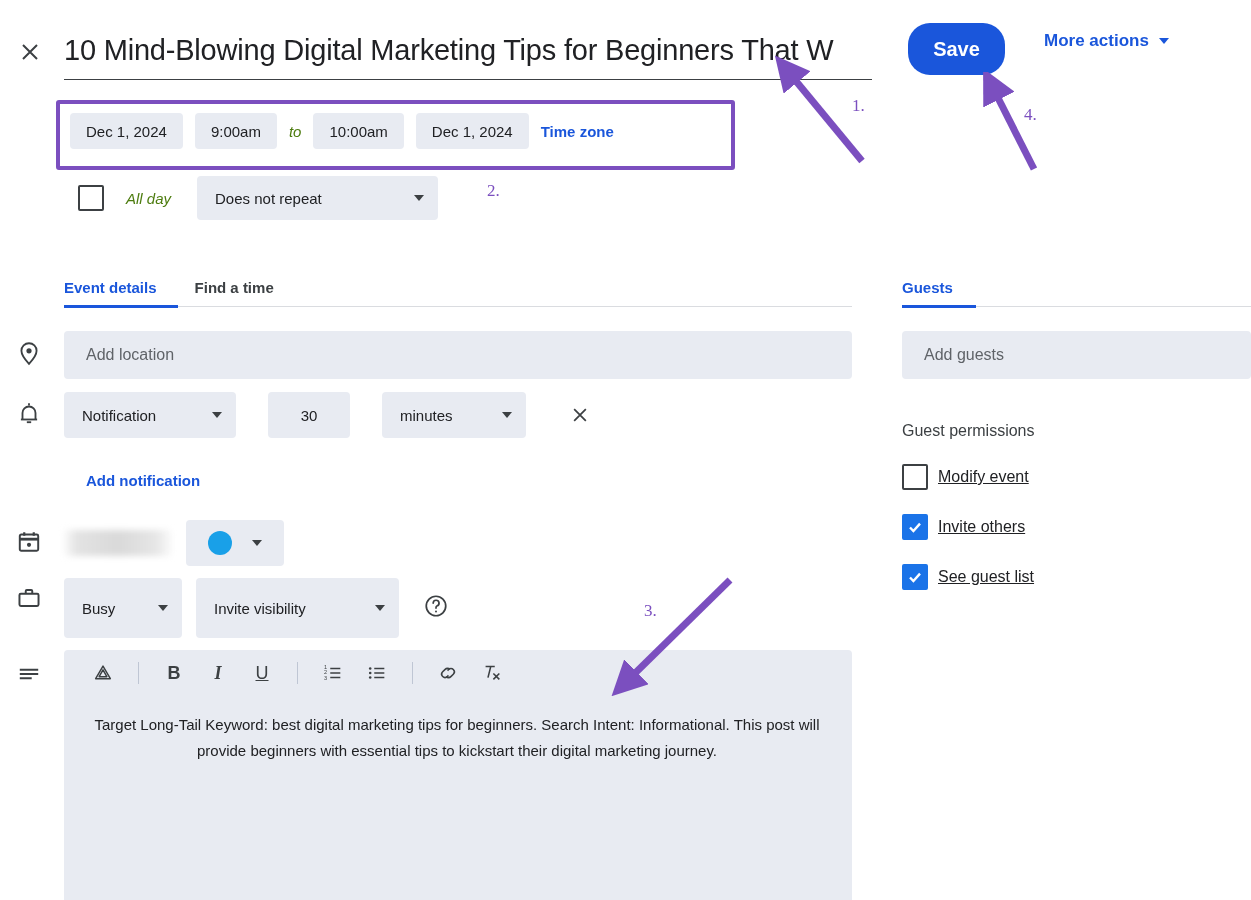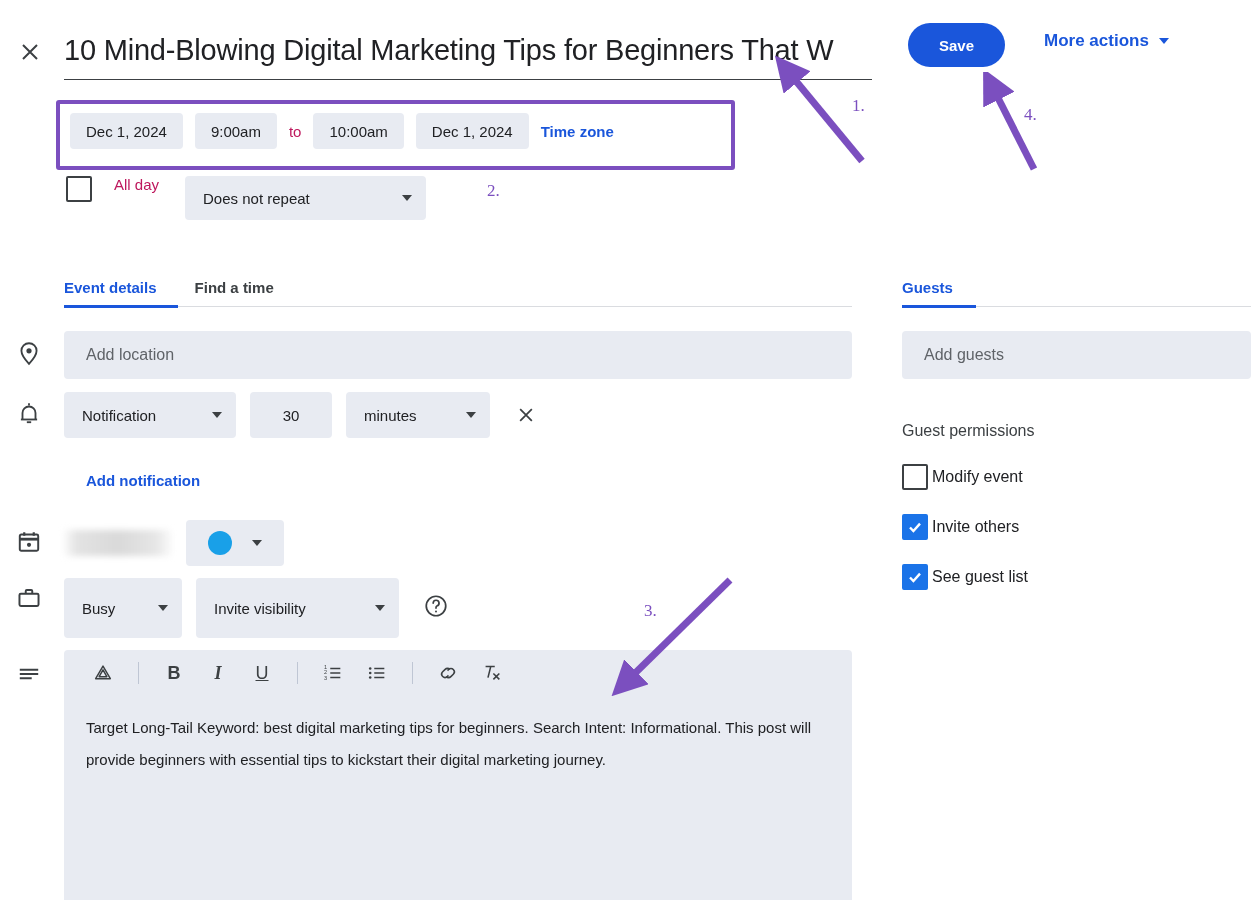--- a/index.html
+++ b/index.html
@@ -26,24 +26,24 @@
     border-bottom: 1px solid #3c4043;
     display: flex; align-items: center;
     overflow: hidden;
   }
   .title-text {
     font-size: 29px; font-weight: 400; color: #202124;
     white-space: nowrap; letter-spacing: -0.2px;
   }
   .save-btn {
     position: absolute; left: 908px; top: 23px;
-    width: 97px; height: 44px; border-radius: 22px;
+    width: 97px; height: 52px; border-radius: 22px;
     background: #1a56db; color: #ffffff;
     display: flex; align-items: center; justify-content: center;
-    font-size: 15px; font-weight: 700; cursor: pointer; border: none;
+    font-size: 20px; font-weight: 700; cursor: pointer; border: none;
     font-family: "Liberation Sans", sans-serif;
   }
   .more-actions {
     position: absolute; left: 1044px; top: 31px;
     display: flex; align-items: center; gap: 10px;
     color: #1a56db; font-size: 17px; font-weight: 700; cursor: pointer;
   }
 
   
   .anno-box {
@@ -64,30 +64,30 @@
     display: flex; align-items: center; justify-content: center;
     font-size: 15px; color: #202124; cursor: pointer;
     font-family: "Liberation Sans", sans-serif;
   }
   .chip.dd { justify-content: space-between; padding: 0 14px 0 18px; gap: 16px; }
   .caret {
     width: 0; height: 0;
     border-left: 5px solid transparent; border-right: 5px solid transparent;
     border-top: 6px solid #3c4043;
   }
-  .plain-label { font-size: 15px; color: #be185d; }
+  .plain-label { font-size: 15px; color: #4d7c0f; font-style: italic; }
   .link { color: #1a56db; font-size: 15px; font-weight: 700; cursor: pointer; }
 
   
   .date-row { position: absolute; left: 70px; top: 113px; display: flex; align-items: center; gap: 0; }
   .date-row .chip { height: 36px; margin-right: 12px; padding: 0 16px; }
   .to-label { margin-right: 12px; font-size: 15px; }
 
   
-  .allday-row { position: absolute; left: 66px; top: 176px; display: flex; }
+  .allday-row { position: absolute; left: 78px; top: 176px; display: flex; align-items: center; }
   .cb {
     width: 26px; height: 26px; border: 2px solid #3c4043;
     border-radius: 2px; background: #fff; cursor: pointer;
     display: flex; align-items: center; justify-content: center;
   }
   .cb.checked { background: #1a73e8; border-color: #1a73e8; }
   .cb .tick { display: none; }
   .cb.checked .tick { display: block; }
 
   
@@ -101,21 +101,21 @@
 
   
   .side-icon { position: absolute; left: 16px; width: 28px; height: 28px; color: #3c4043; }
 
   .location-field {
     position: absolute; left: 64px; top: 331px; width: 788px; height: 48px;
     background: #e8ebf2; border-radius: 4px;
     display: flex; align-items: center; padding-left: 22px;
     font-size: 16px; color: #5f6368; cursor: text;
   }
-  .notif-row { position: absolute; left: 64px; top: 392px; display: flex; align-items: center; gap: 14px; }
+  .notif-row { position: absolute; left: 64px; top: 392px; display: flex; align-items: center; gap: 32px; }
   .notif-row .chip { height: 46px; }
   .x-small { width: 28px; height: 28px; display: flex; align-items: center; justify-content: center; cursor: pointer; margin-left: 8px; }
   .add-notif { position: absolute; left: 86px; top: 472px; }
 
   .cal-row { position: absolute; left: 64px; top: 520px; display: flex; align-items: center; gap: 14px; }
   .blurred {
     width: 108px; height: 26px; border-radius: 3px;
     background: linear-gradient(90deg,#fafafa 0%,#e3e3e3 12%,#d9d9d9 50%,#e6e6e6 85%,#fbfbfb 100%);
     filter: blur(3px);
   }
@@ -131,33 +131,34 @@
     position: absolute; left: 64px; top: 650px; width: 788px; height: 260px;
     background: #e8ebf2; border-radius: 4px;
   }
   .ed-toolbar { display: flex; align-items: center; height: 46px; padding-left: 24px; gap: 14px; }
   .ed-btn {
     width: 30px; height: 30px; display: flex; align-items: center; justify-content: center;
     color: #3c4043; cursor: pointer; font-size: 17px;
   }
   .ed-sep { width: 1px; height: 22px; background: #bfc6d4; margin: 0 6px; }
   .ed-body {
-    padding: 16px 24px 0 22px; font-size: 15px; line-height: 32px; color: #202124;
+    padding: 16px 24px 0 22px; font-size: 15px; line-height: 26px; color: #202124;
     cursor: text;
+    text-align: center;
   }
 
   
   .guests-field {
     position: absolute; left: 902px; top: 331px; width: 349px; height: 48px;
     background: #e8ebf2; border-radius: 4px;
     display: flex; align-items: center; padding-left: 22px;
     font-size: 16px; color: #5f6368; cursor: text;
   }
   .perm-title { position: absolute; left: 902px; top: 422px; font-size: 16px; color: #3c4043; }
-  .perm-row { position: absolute; left: 902px; display: flex; align-items: center; gap: 4px; }
+  .perm-row { position: absolute; left: 902px; display: flex; align-items: center; gap: 10px; text-decoration: underline; }
   .perm-label { font-size: 16px; color: #202124; }
 </style>
 </head>
 <body>
 
 <div id="root">
 
   <div class="close-btn">
     <svg width="24" height="24" viewBox="0 0 24 24" fill="none" stroke="#3c4043" stroke-width="2">
       <path d="M5 5 L19 19 M19 5 L5 19"></path>

